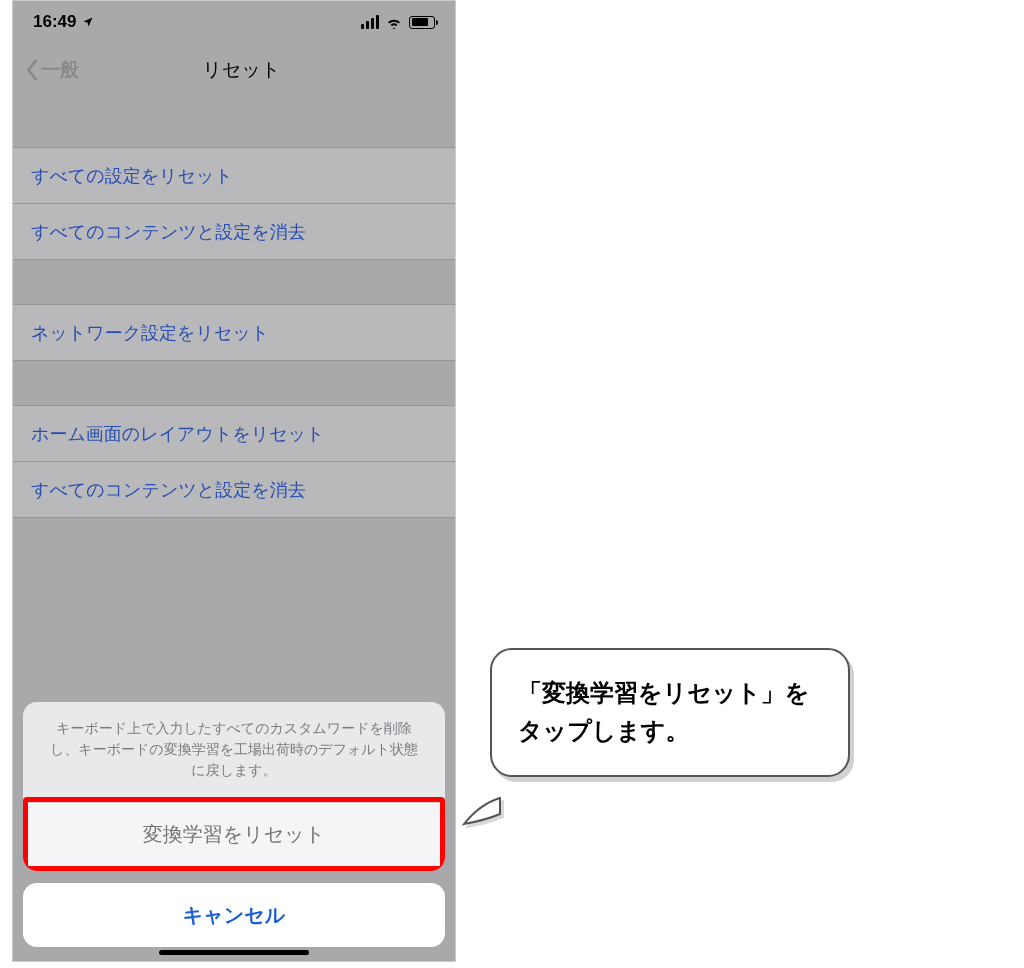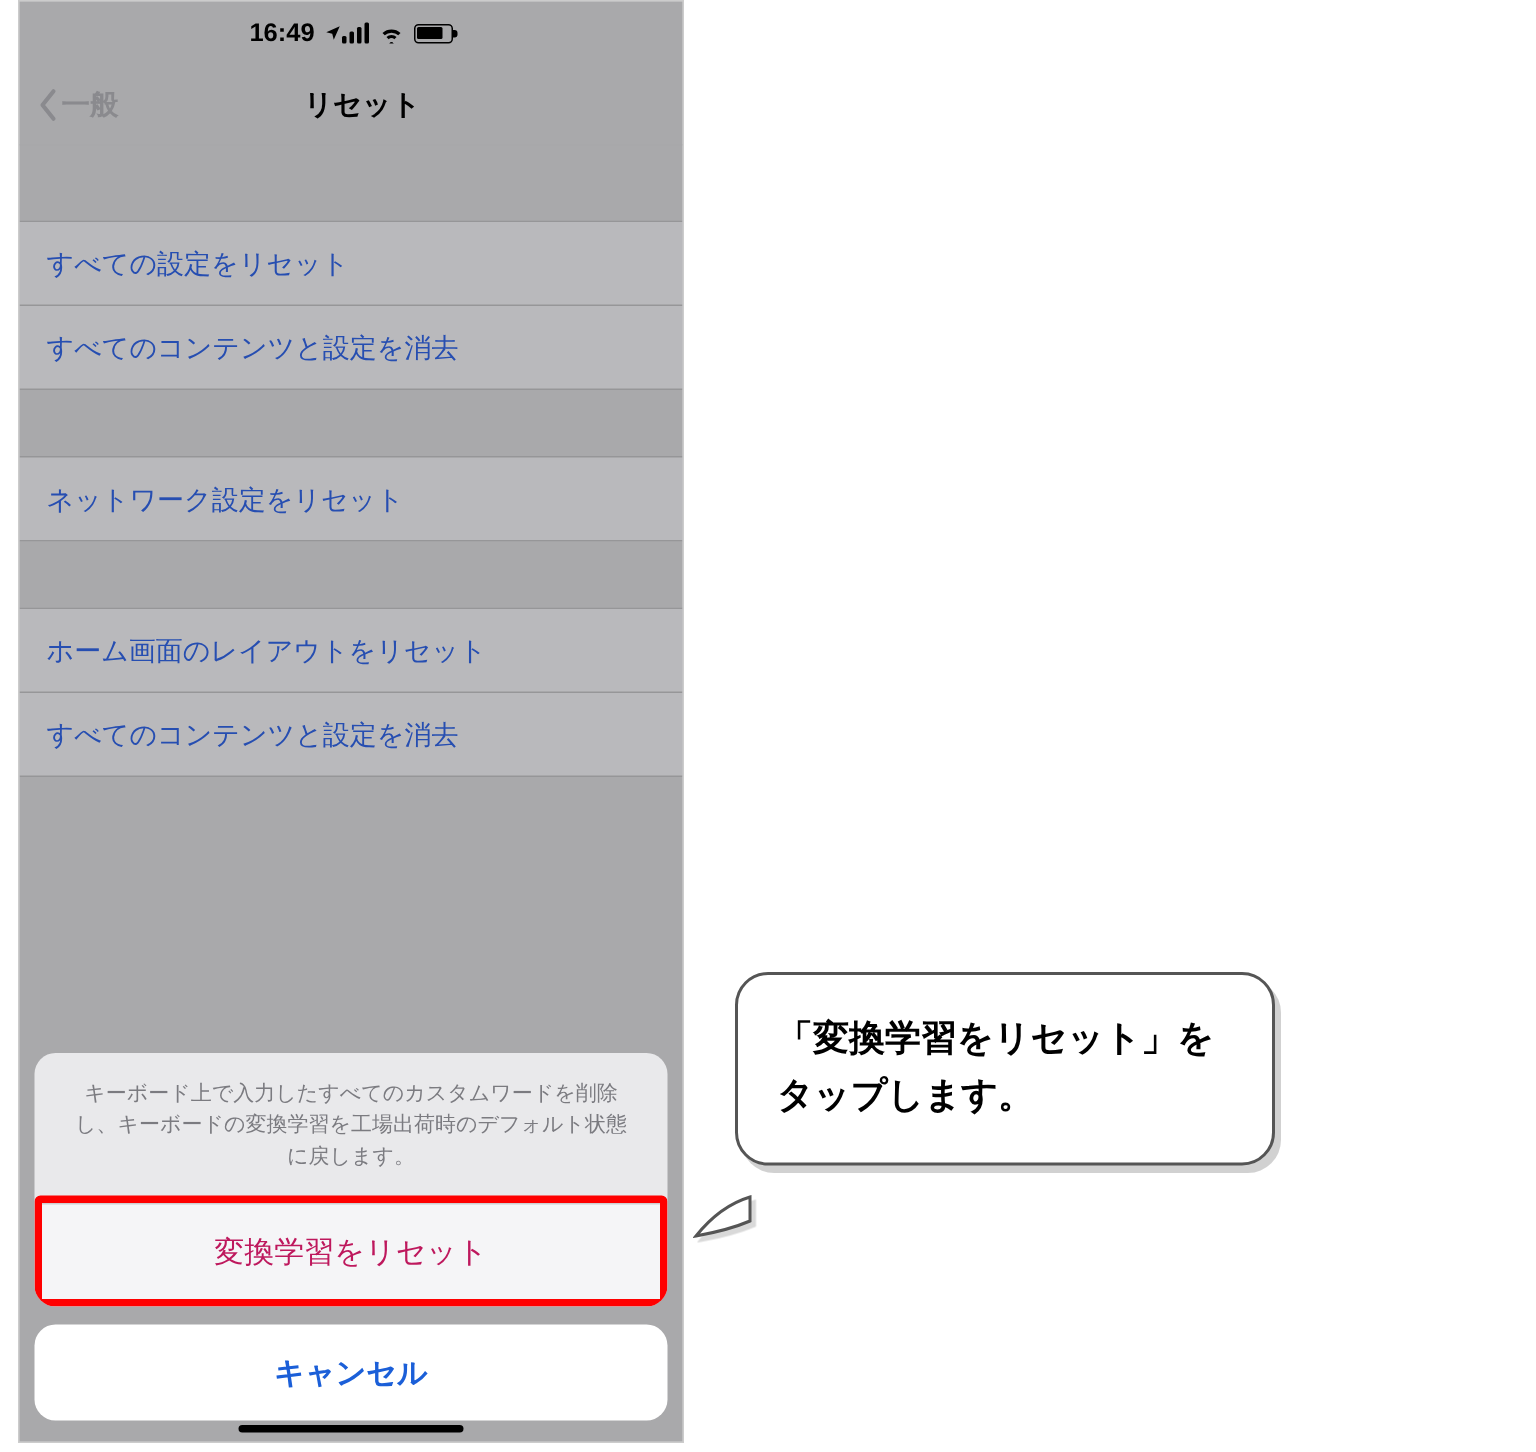--- a/index.html
+++ b/index.html
@@ -24,21 +24,21 @@
     position: absolute;
     inset: 0;
     background: rgba(0,0,0,0.10);
     pointer-events: none;
   }
   
   .statusbar {
     height: 42px;
     display: flex;
     align-items: center;
-    justify-content: center;
+    justify-content: space-between;
     padding: 0 20px;
     font-weight: 600;
     font-size: 17px;
     color: #000;
     position: relative;
     z-index: 1;
   }
   .status-left { display: flex; align-items: center; gap: 6px; }
   .status-right { display: flex; align-items: center; gap: 6px; }
   .loc-icon { width: 12px; height: 12px; }
@@ -67,21 +67,21 @@
     border-bottom: 1px solid #a8a8aa;
     z-index:1;
   }
   .back {
     display: flex; align-items: center; gap: 2px;
     color: #8a8a8e; font-size: 19px; padding-left: 12px; font-weight: bold;
   }
   .chev { width: 14px; height: 22px; }
   .nav-title {
     position: absolute; left: 0; right: 0; text-align: center;
-    font-weight: 700; font-size: 19px; color: #000; margin-left: 15px;
+    font-weight: 400; font-size: 19px; color: #000; margin-left: 15px;
   }
   
   .spacer { height: 50px; }
   .spacer-sm { height: 44px; }
   .group { background: #cfcfd2; }
   .row {
     height: 56px;
     display: flex; align-items: center;
     padding: 0 18px;
     color: #2b57c6;
@@ -104,21 +104,21 @@
   .sheet-msg {
     padding: 16px 22px;
     color: #7b7b80;
     font-size: 14px;
     text-align: center;
     line-height: 1.5;
   }
   .sheet-action {
     height: 64px;
     display: flex; align-items: center; justify-content: center;
-    color: #be185d;
+    color: #737373;
     font-size: 20px;
     border-top: 1px solid #cfcfd2;
     background: #f5f5f7;
   }
   .highlight {
     border: 5px solid #ff0000;
     border-radius: 4px;
     margin: 0 0 0 0;
   }
   .cancel {

